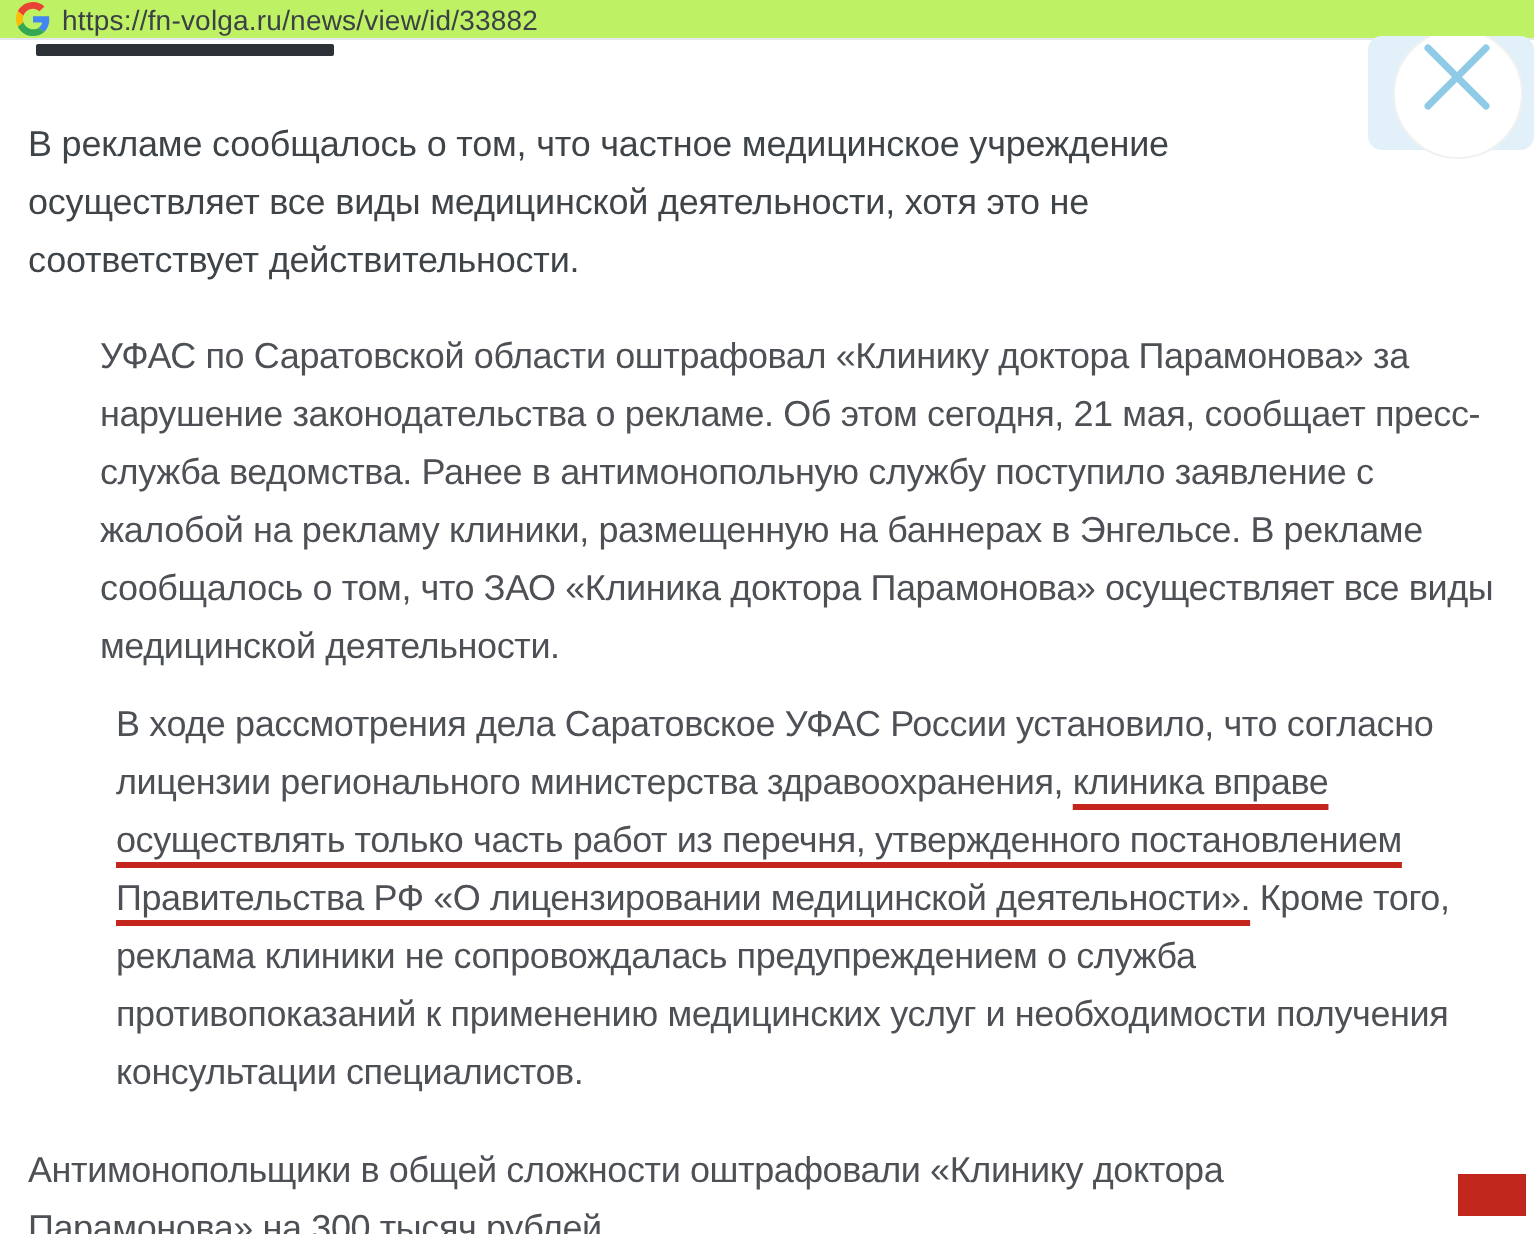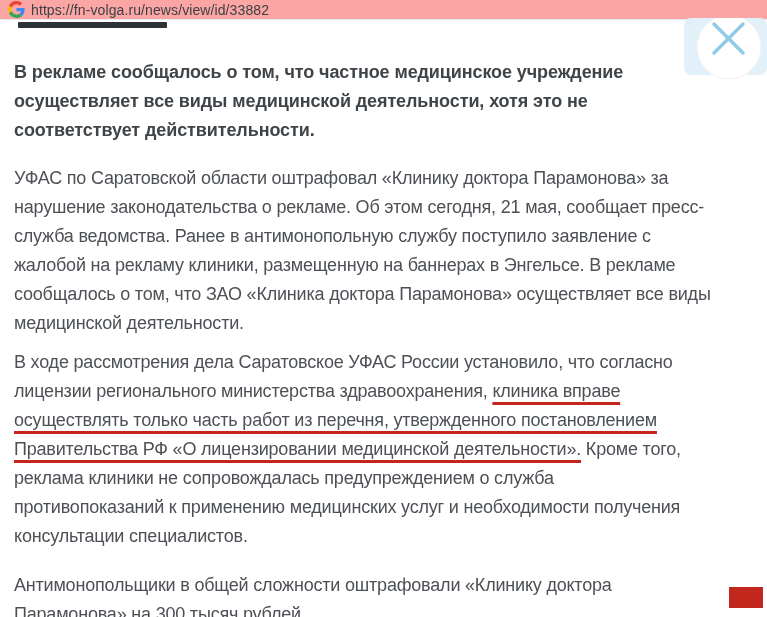--- a/index.html
+++ b/index.html
@@ -6,21 +6,21 @@
   body{
     width:767px;height:617px;
     background:#ffffff;
     font-family:"Liberation Sans", sans-serif;
     overflow:hidden;
     position:relative;
   }
   
   .topbar{
     position:absolute;left:0;top:0;width:767px;height:19px;
-    background:#fca5a5;border-bottom:1px solid #e4e8ec;
+    background:#bef264;border-bottom:1px solid #e4e8ec;
     display:flex;align-items:center;
   }
   .gicon{width:17px;height:17px;margin-left:8px;display:inline-block;}
   .gicon svg{width:17px;height:17px;display:block;}
   .url{
     margin-left:6px;font-size:14px;color:#3c4146;letter-spacing:.1px;
     white-space:nowrap;
   }
   
   .mark-url{
@@ -33,23 +33,23 @@
   }
   
   .closewrap{position:absolute;left:680px;top:18px;width:87px;height:66px;}
   .closewrap svg{display:block;}
   
   p.article{
     position:absolute;left:14px;margin:0;
     font-size:18px;line-height:29px;color:#4d5156;
     white-space:pre;letter-spacing:-0.2px;
   }
-  p.lead{top:58px;font-weight:700;color:#3f4449;letter-spacing:-0.1px;}
-  p.p2{top:164px;}
-  p.p3{top:348px;}
+  p.lead{top:58px;font-weight:400;color:#3f4449;letter-spacing:-0.1px;}
+  p.p2{top:164px;margin-left:36px;}
+  p.p3{top:348px;margin-left:44px;}
   p.p4{top:571px;}
   .marked{
     text-decoration:underline;
     text-decoration-color:#c4261d;
     text-decoration-thickness:3px;
     text-underline-offset:5px;
     text-decoration-skip-ink:none;
   }
 </style>
 </head>

